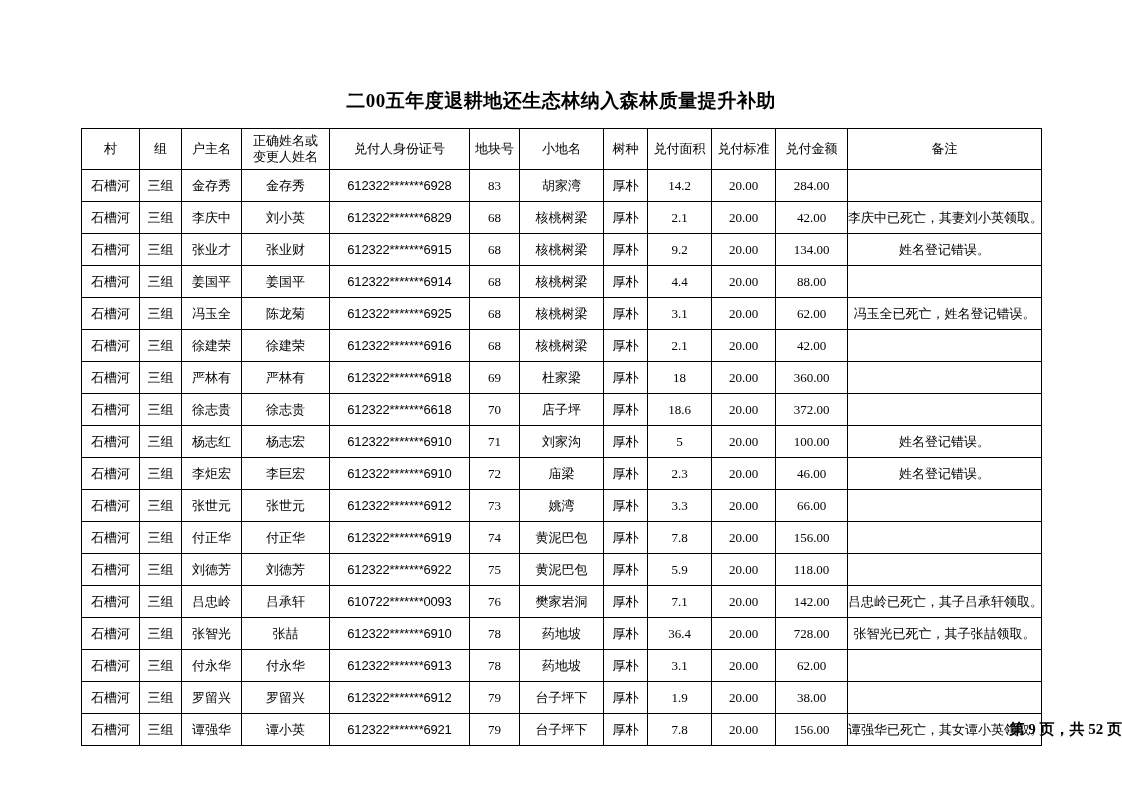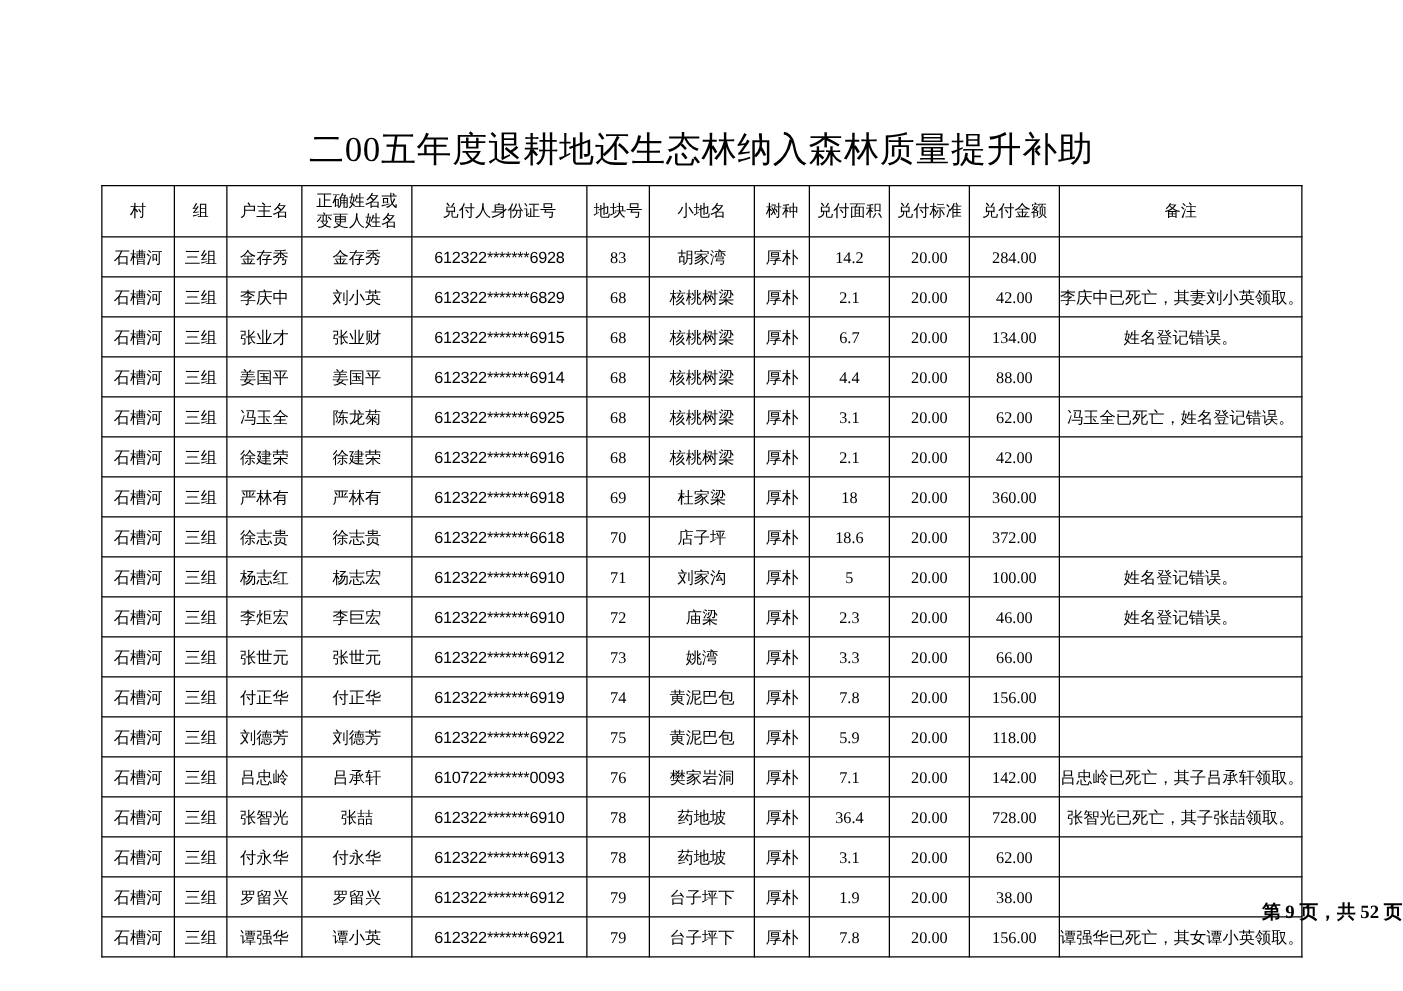--- a/index.html
+++ b/index.html
@@ -19,25 +19,24 @@
     width: 1122px;
     height: 793px;
     box-sizing: border-box;
     padding: 0;
   }
   .title-block {
     text-align: center;
     padding-top: 86px;
   }
   .title-line {
-    font-size: 28px;
-    font-weight: normal;
+    font-size: 19px;
+    font-weight: bold;
     line-height: 30px;
     letter-spacing: 0.5px;
-    margin-top: 20px;
   }
   .table-wrap {
     margin: 12px auto 0 auto;
     width: 960px;
   }
   table.detail {
     border-collapse: collapse;
     width: 960px;
     table-layout: fixed;
     border: 1.6px solid #000;
@@ -165,21 +164,21 @@
           </tr>
           <tr>
             <td>石槽河</td>
             <td>三组</td>
             <td>张业才</td>
             <td>张业财</td>
             <td class="idnum">612322*******6915</td>
             <td class="num">68</td>
             <td>核桃树梁</td>
             <td>厚朴</td>
-            <td class="num">6.7</td>
+            <td class="num">9.2</td>
             <td class="num">20.00</td>
             <td class="num">134.00</td>
             <td class="remark">姓名登记错误。</td>
           </tr>
           <tr>
             <td>石槽河</td>
             <td>三组</td>
             <td>姜国平</td>
             <td>姜国平</td>
             <td class="idnum">612322*******6914</td>

